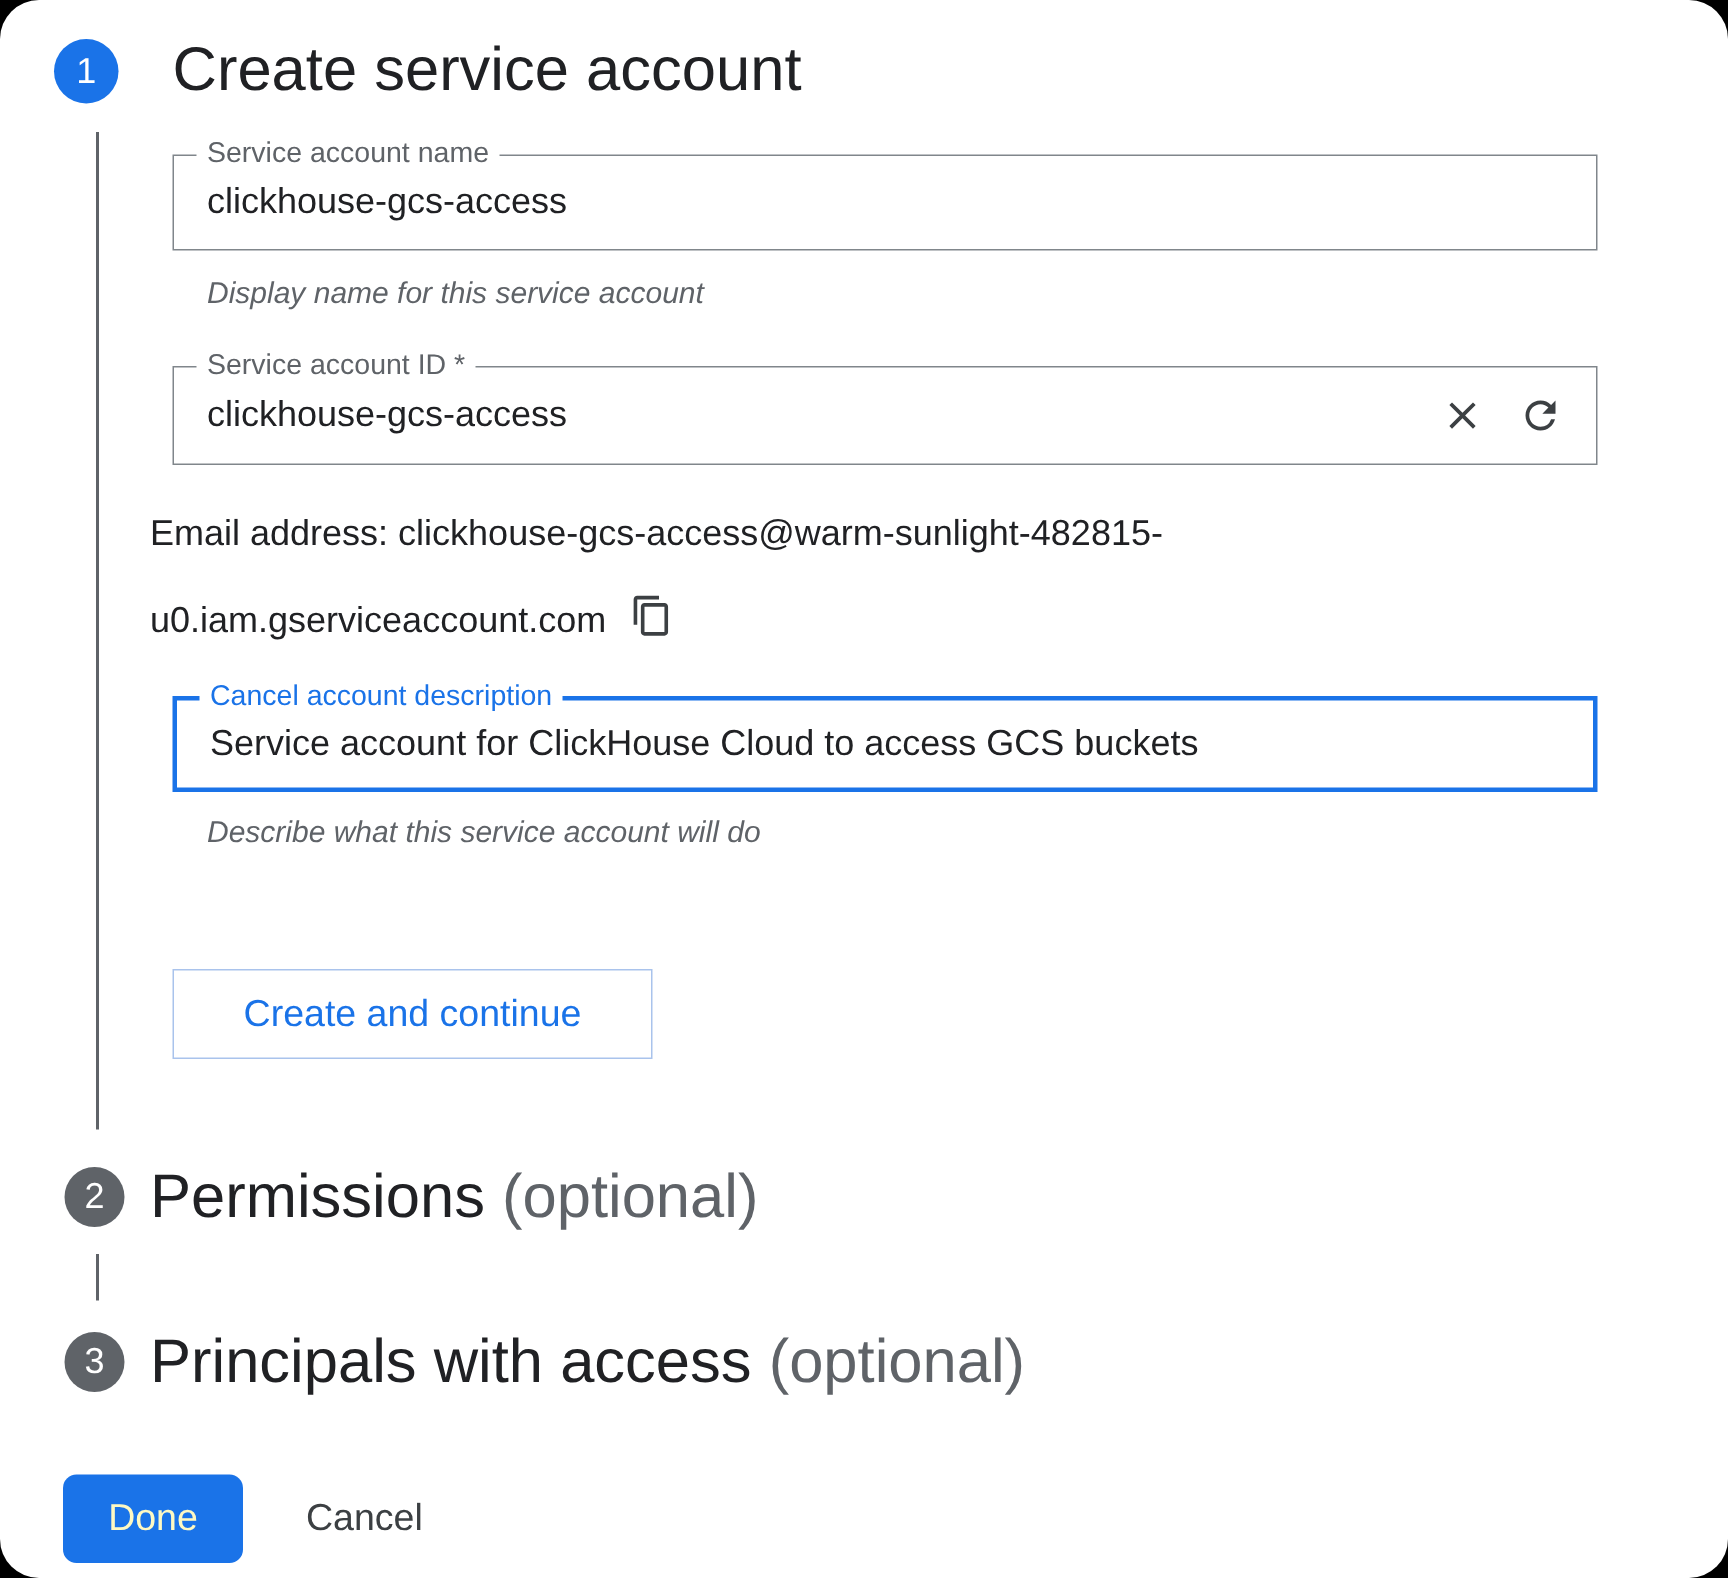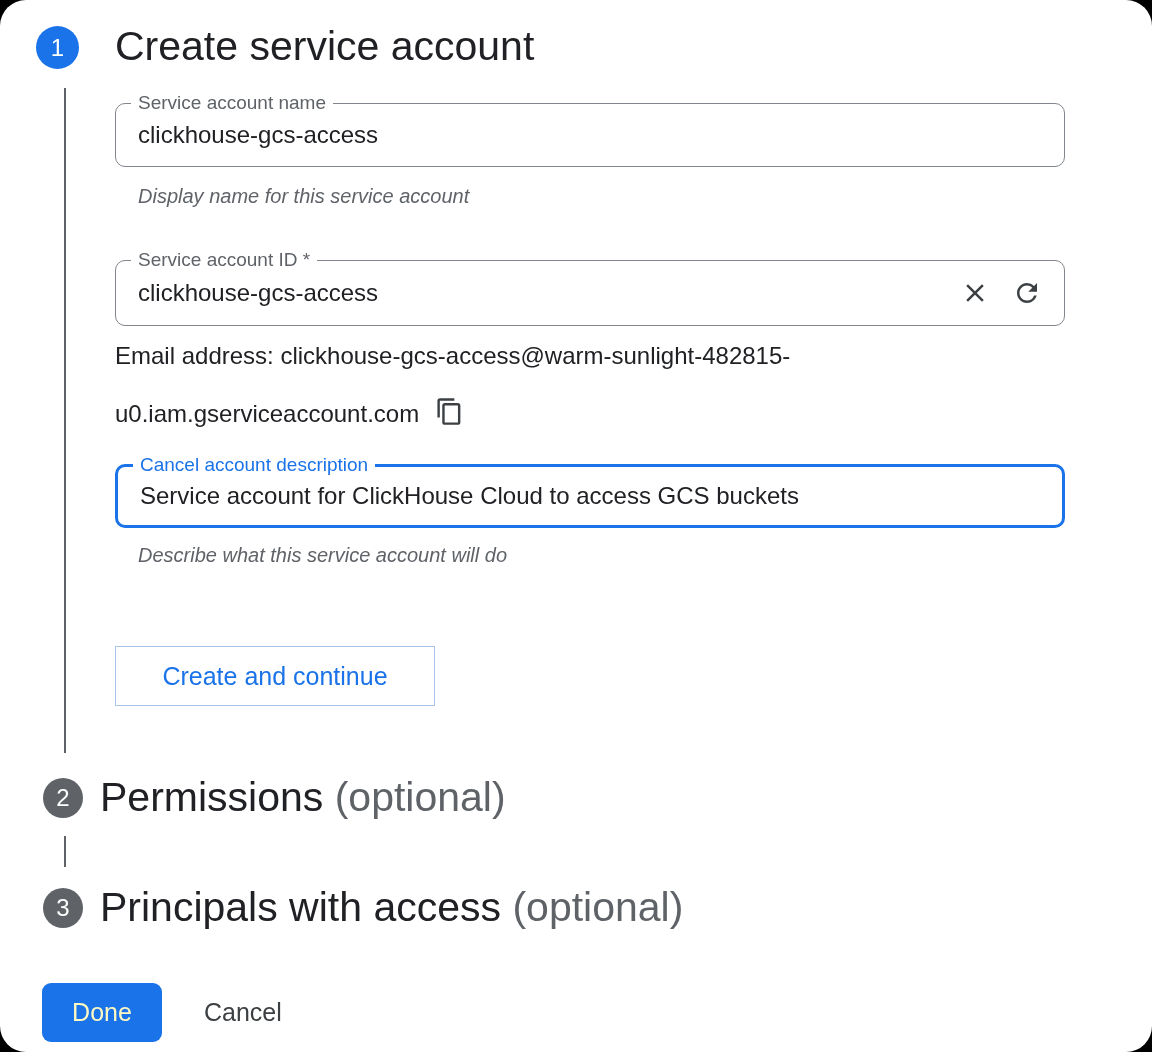--- a/index.html
+++ b/index.html
@@ -34,21 +34,21 @@
   }
   .title-1{left:115px;top:23px;}
   .title-2{left:100px;top:774px;}
   .title-3{left:100px;top:884px;}
   .optional{color:#5f6368;}
   
   .mfield{
     position:absolute;
     left:115px;width:950px;height:64px;
     border:1px solid #80868b;
-    border-radius:10px;
+    border-radius:0;
     background:#fff;
     box-sizing:border-box;
   }
   .mfield .flabel{
     position:absolute;
     top:-12px;left:15px;
     background:#fff;
     padding:0 7px;
     font-size:19px;
     color:#5f6368;
@@ -58,21 +58,21 @@
   .mfield input{
     position:absolute;inset:0;
     width:100%;height:100%;
     border:none;outline:none;background:transparent;
     font-family:inherit;
     font-size:24px;color:#202124;
     padding:0 120px 0 22px;
     box-sizing:border-box;
   }
   .field-name{top:103px;}
-  .field-id{top:260px;height:66px;}
+  .field-id{top:244px;height:66px;}
   .field-desc{top:464px;border:3px solid #1a73e8;}
   .field-desc .flabel{color:#1a73e8;top:-13px;}
   .field-desc input{padding-right:22px;}
   .helper{
     position:absolute;left:138px;
     font-size:20px;color:#5f6368;
     white-space:nowrap;
     font-style:italic;
   }
   .helper-name{top:185px;}
@@ -85,21 +85,21 @@
     border:none;background:transparent;
     padding:0;cursor:pointer;
     color:#3c4043;
     display:flex;align-items:center;justify-content:center;
   }
   .icon-clear{right:72px;}
   .icon-refresh{right:20px;}
   .field-icon-btn svg{width:30px;height:30px;fill:currentColor;}
   
   .email-block{
-    position:absolute;left:115px;top:327px;
+    position:absolute;left:100px;top:327px;
     font-size:24px;color:#202124;
     line-height:58px;
     width:940px;
   }
   .copy-btn{
     border:none;background:transparent;padding:0;cursor:pointer;
     color:#3c4043;vertical-align:-4px;margin-left:16px;
     width:30px;height:30px;display:inline-flex;
   }
   .copy-btn svg{width:29px;height:29px;fill:currentColor;}

